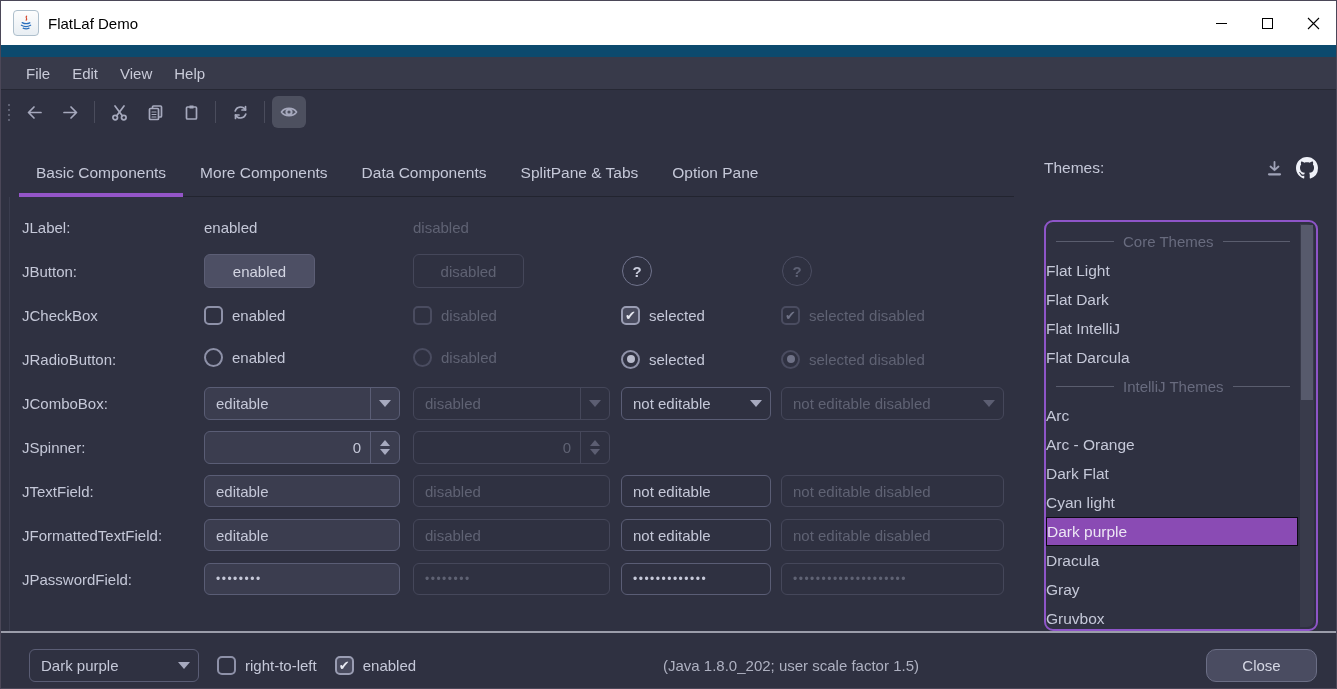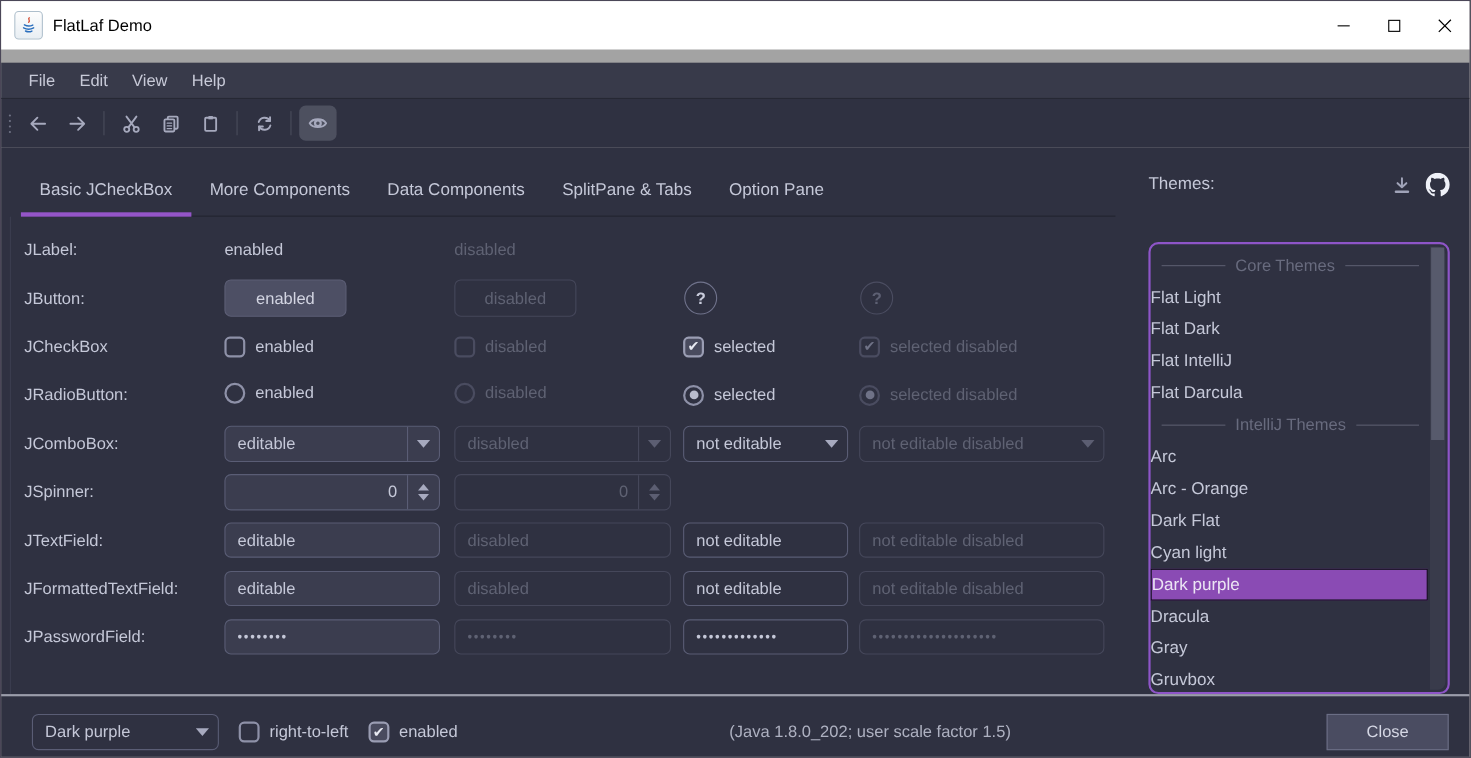--- a/index.html
+++ b/index.html
@@ -1,18 +1,18 @@
 <!DOCTYPE html>
 <html><head>
 <meta charset="utf-8">
 <style>
   * { margin:0; padding:0; box-sizing:border-box; }
   html,body { width:1337px; height:689px; background:#1e1f28; }
   body { font-family:"Liberation Sans","DejaVu Sans",sans-serif; font-size:15px; color:#c5c8d8; }
-  .window { width:1337px; height:689px; background:#a3a3a3; border:1px solid #4b4758; display:flex; flex-direction:column; overflow:hidden; }
+  .window { width:1337px; height:689px; background:#0c4a6e; border:1px solid #4b4758; display:flex; flex-direction:column; overflow:hidden; }
 
   
   .titlebar { height:44px; background:#ffffff; display:flex; align-items:center; flex:0 0 auto; }
   .java-icon { width:26px; height:26px; margin-left:12px; border:1px solid #aebfcc; border-radius:4px; background:linear-gradient(#fdfdfd,#e8eef3); display:flex; align-items:center; justify-content:center; }
   .title-text { margin-left:9px; color:#000000; font-size:15px; }
   .win-controls { margin-left:auto; display:flex; height:100%; }
   .win-btn { width:46px; height:100%; display:flex; align-items:center; justify-content:center; }
   .ic-min { width:11px; height:0; border-top:1px solid #000; }
   .ic-max { width:11px; height:11px; border:1px solid #000; }
 
@@ -106,21 +106,21 @@
   .list-sep .ln { flex:1; height:1px; background:#5a5d6e; }
   .list-sep .ln.l { flex:0 0 58px; }
   .scrollbar { position:absolute; top:2px; right:2px; bottom:2px; width:14px; background:#393b4b; border-radius:0 7px 7px 0; }
   .scroll-thumb { position:absolute; top:1px; left:1px; right:1px; height:175px; background:#575a6c; }
 
   
   .bottombar { height:67px; flex:0 0 auto; border-top:2px solid #9b9daa; background:#2f3141; display:flex; align-items:center; position:relative; }
   .bb-combo { width:170px; margin-left:28px; }
   .bb-check { margin-left:18px; }
   .status { position:absolute; left:662px; color:#aeb1c1; }
-  .close-btn { position:absolute; right:19px; width:111px; height:33px; border-radius:0; background:#4a4c61; border:1px solid #6b6e85; color:#d5d7e4; display:flex; align-items:center; justify-content:center; }
+  .close-btn { position:absolute; right:19px; width:111px; height:33px; border-radius:10px; background:#4a4c61; border:1px solid #6b6e85; color:#d5d7e4; display:flex; align-items:center; justify-content:center; }
 </style>
 </head>
 <body>
 
 <div class="window">
 
   <div class="titlebar">
     <span class="java-icon">
       <svg width="18" height="18" viewBox="0 0 18 18">
         <path d="M9.6 2.2 c-1.8 1.3 1.5 2.3 -0.5 4.0" stroke="#d4482e" stroke-width="1.2" fill="none" stroke-linecap="round"></path>
@@ -205,21 +205,21 @@
         <path d="M2.5 10 C5.5 5.2 14.5 5.2 17.5 10 C14.5 14.8 5.5 14.8 2.5 10 Z"></path>
         <circle cx="10" cy="10" r="2.6" stroke-width="2"></circle>
       </svg>
     </div>
   </div>
 
   <div class="content">
 
     <div class="tabbedpane">
       <div class="tabs">
-        <div class="tab active">Basic JCheckBox</div>
+        <div class="tab active">Basic Components</div>
         <div class="tab">More Components</div>
         <div class="tab">Data Components</div>
         <div class="tab">SplitPane &amp; Tabs</div>
         <div class="tab">Option Pane</div>
       </div>
 
       <div class="pane-content">
 
         <div class="row">
           <div class="cell c-label">JLabel:</div>

